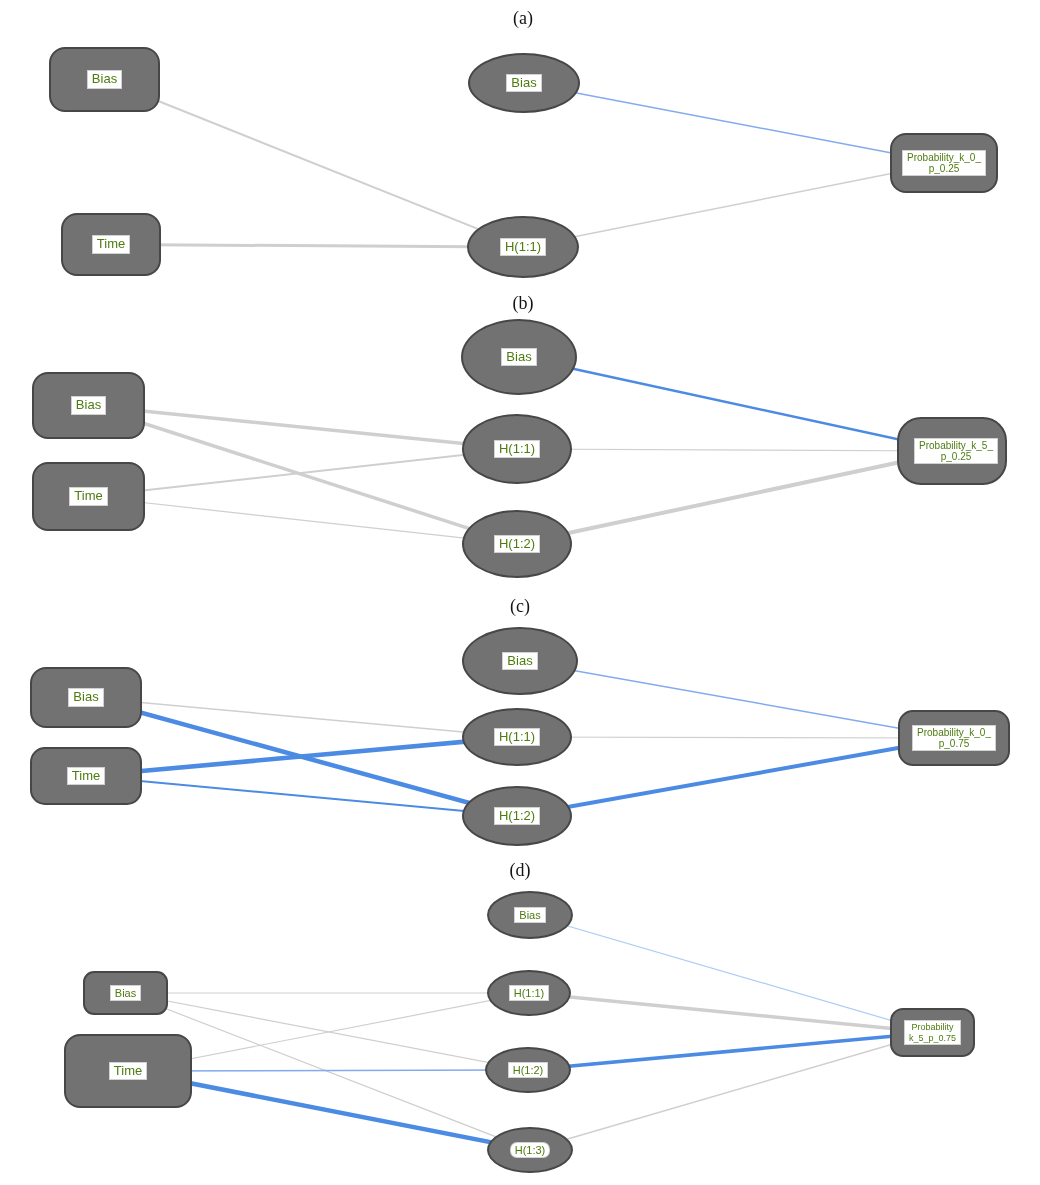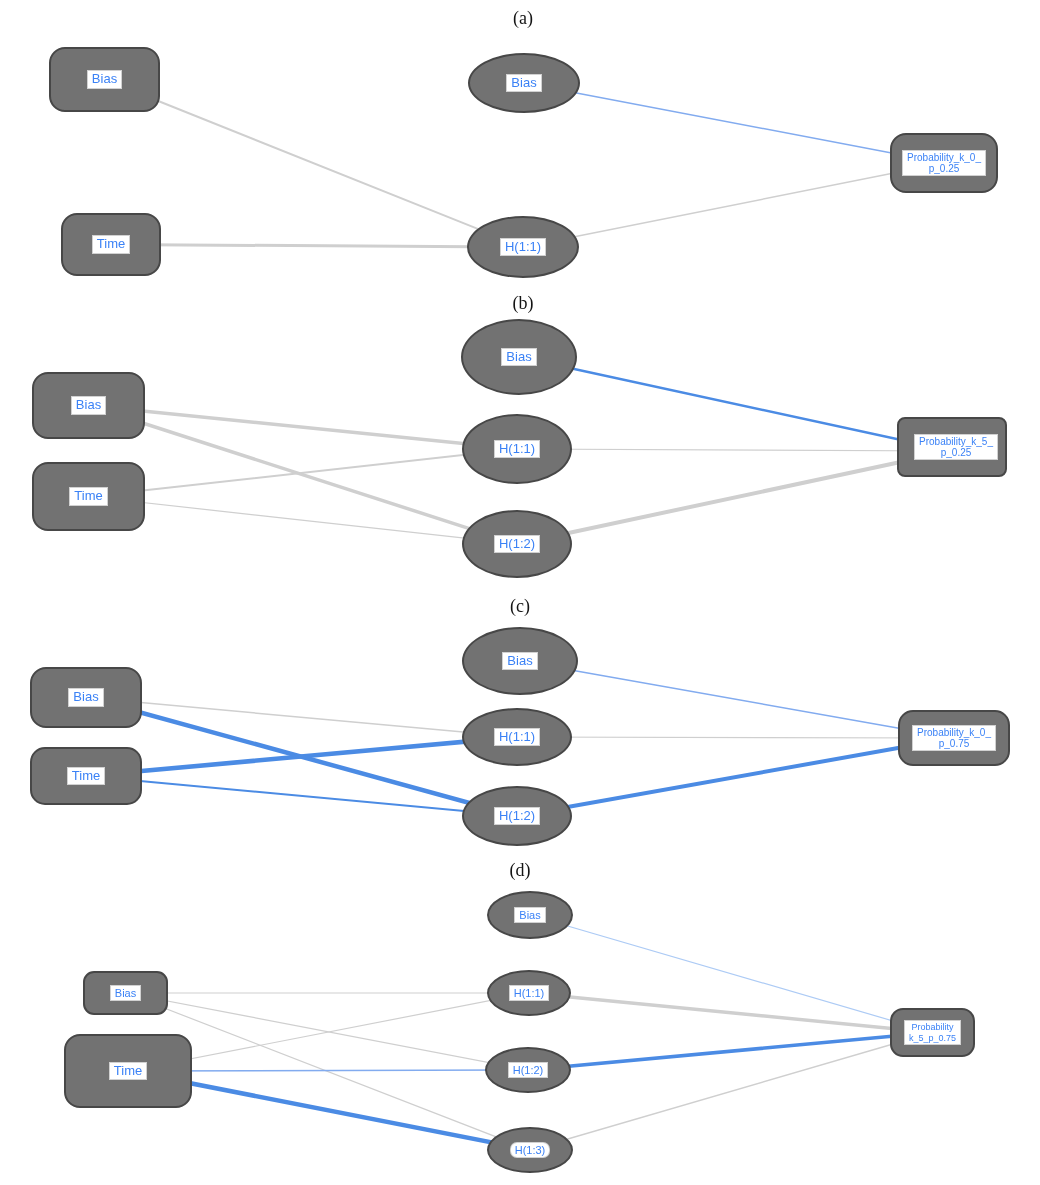--- a/index.html
+++ b/index.html
@@ -40,21 +40,21 @@
     border: 2px solid #474747;
     display: flex;
     align-items: center;
     justify-content: center;
     z-index: 1;
   }
   .node.ellipse { border-radius: 50%; }
   .node-label {
     background: #ffffff;
     border: 1px solid rgba(0,0,0,0.18);
-    color: #3b82f6;
+    color: #4d7c0f;
     padding: 1px 4px;
     line-height: 1.12;
     text-align: center;
     white-space: nowrap;
   }
   .node-label .line { display: block; }
 </style>
 </head>
 <body>
 
@@ -116,21 +116,21 @@
       </div>
       <div class="node ellipse" style="left: 461px; top: 319px; width: 116px; height: 76px;">
         <span class="node-label" style="font-size: 13px;">Bias</span>
       </div>
       <div class="node ellipse" style="left: 462px; top: 414px; width: 110px; height: 70px;">
         <span class="node-label" style="font-size: 13px;">H(1:1)</span>
       </div>
       <div class="node ellipse" style="left: 462px; top: 510px; width: 110px; height: 68px;">
         <span class="node-label" style="font-size: 13px;">H(1:2)</span>
       </div>
-      <div class="node" style="left: 897px; top: 417px; width: 110px; height: 60px; border-radius: 8px; padding-left: 8px;">
+      <div class="node" style="left: 897px; top: 417px; width: 110px; height: 68px; border-radius: 24px; padding-left: 8px;">
         <span class="node-label" style="font-size: 10px;">
           <span class="line">Probability_k_5_</span>
           <span class="line">p_0.25</span>
         </span>
       </div>
       <div class="node" style="left: 30px; top: 667px; width: 112px; height: 61px; border-radius: 16px;">
         <span class="node-label" style="font-size: 13px;">Bias</span>
       </div>
       <div class="node" style="left: 30px; top: 747px; width: 112px; height: 58px; border-radius: 15px;">
         <span class="node-label" style="font-size: 13px;">Time</span>

